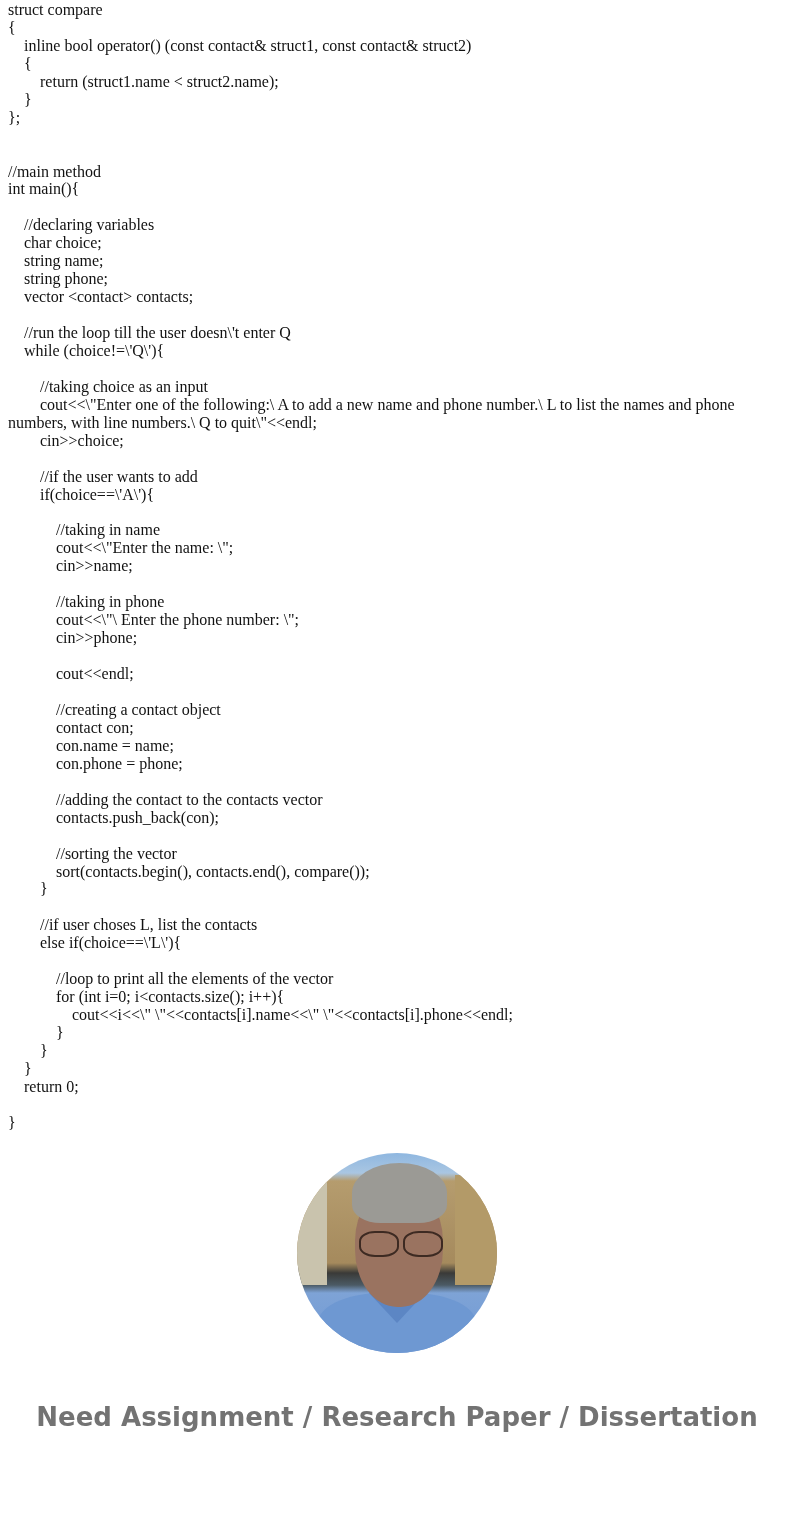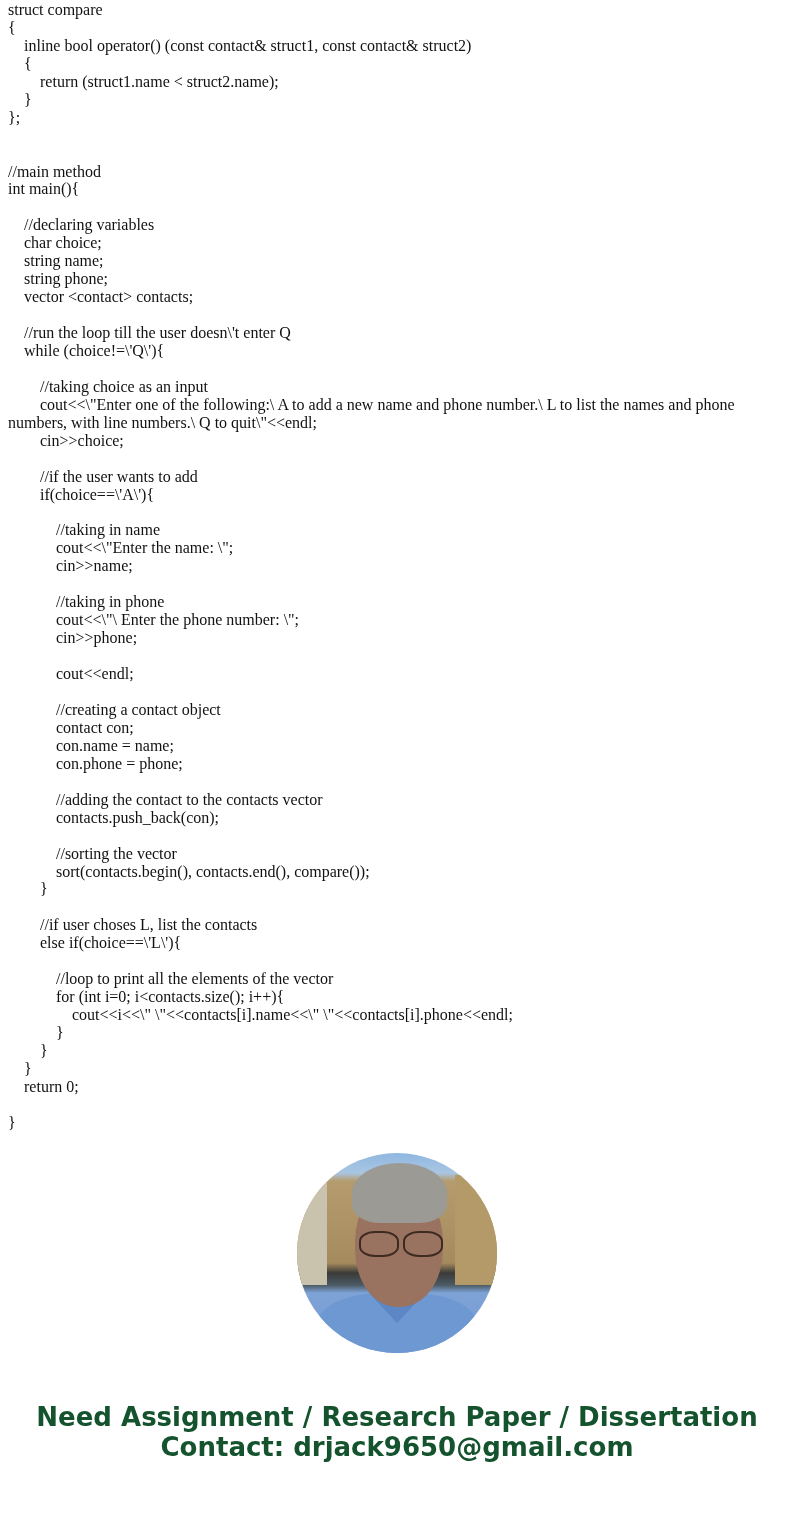--- a/index.html
+++ b/index.html
@@ -19,21 +19,21 @@
   .avatar .panel-r { position:absolute; right:0; top:22px; width:42px; height:110px; background:#b39a68; }
   .avatar .hair { position:absolute; left:55px; top:10px; width:95px; height:60px; border-radius:50% 50% 30% 30%; background:#9b9a95; }
   .avatar .face { position:absolute; left:58px; top:34px; width:88px; height:120px; border-radius:45% 45% 48% 48%; background:#9a7360; }
   .avatar .glass-l { position:absolute; left:62px; top:78px; width:36px; height:22px; border:2px solid #3d2a22; border-radius:40%; }
   .avatar .glass-r { position:absolute; left:106px; top:78px; width:36px; height:22px; border:2px solid #3d2a22; border-radius:40%; }
   .avatar .shirt { position:absolute; left:20px; top:140px; width:160px; height:80px; border-radius:40% 40% 0 0; background:#6e98d2; }
   .avatar .collar-l { position:absolute; left:72px; top:140px; width:0; height:0; border-left:28px solid transparent; border-top:30px solid #5c86c4; }
   .avatar .collar-r { position:absolute; left:100px; top:140px; width:0; height:0; border-right:28px solid transparent; border-top:30px solid #5c86c4; }
   .promo {
     position: absolute; left: 0; top: 1402px; width: 794px; text-align: center;
-    font-family: "DejaVu Sans", sans-serif; font-weight: bold; font-size: 26px; line-height: 30px; color: #14532d;
+    font-family: "DejaVu Sans", sans-serif; font-weight: bold; font-size: 26px; line-height: 30px; color: #737373;
   }
   .promo span { display: block; }
 </style>
 </head>
 <body>
 
 <pre class="code" id="code"><span class="line">};</span><span class="line">struct compare</span><span class="line">{</span><span class="line">    inline bool operator() (const contact&amp; struct1, const contact&amp; struct2)</span><span class="line">    {</span><span class="line">        return (struct1.name &lt; struct2.name);</span><span class="line">    }</span><span class="line">};</span><span class="line"></span><span class="line"></span><span class="line">//main method</span><span class="line">int main(){</span><span class="line"></span><span class="line">    //declaring variables</span><span class="line">    char choice;</span><span class="line">    string name;</span><span class="line">    string phone;</span><span class="line">    vector &lt;contact&gt; contacts;</span><span class="line"></span><span class="line">    //run the loop till the user doesn\'t enter Q</span><span class="line">    while (choice!=\'Q\'){</span><span class="line"></span><span class="line">        //taking choice as an input</span><span class="line">        cout&lt;&lt;\"Enter one of the following:\ A to add a new name and phone number.\ L to list the names and phone</span><span class="line">numbers, with line numbers.\ Q to quit\"&lt;&lt;endl;</span><span class="line">        cin&gt;&gt;choice;</span><span class="line"></span><span class="line">        //if the user wants to add</span><span class="line">        if(choice==\'A\'){</span><span class="line"></span><span class="line">            //taking in name</span><span class="line">            cout&lt;&lt;\"Enter the name: \";</span><span class="line">            cin&gt;&gt;name;</span><span class="line"></span><span class="line">            //taking in phone</span><span class="line">            cout&lt;&lt;\"\ Enter the phone number: \";</span><span class="line">            cin&gt;&gt;phone;</span><span class="line"></span><span class="line">            cout&lt;&lt;endl;</span><span class="line"></span><span class="line">            //creating a contact object</span><span class="line">            contact con;</span><span class="line">            con.name = name;</span><span class="line">            con.phone = phone;</span><span class="line"></span><span class="line">            //adding the contact to the contacts vector</span><span class="line">            contacts.push_back(con);</span><span class="line"></span><span class="line">            //sorting the vector</span><span class="line">            sort(contacts.begin(), contacts.end(), compare());</span><span class="line">        }</span><span class="line"></span><span class="line">        //if user choses L, list the contacts</span><span class="line">        else if(choice==\'L\'){</span><span class="line"></span><span class="line">            //loop to print all the elements of the vector</span><span class="line">            for (int i=0; i&lt;contacts.size(); i++){</span><span class="line">                cout&lt;&lt;i&lt;&lt;\" \"&lt;&lt;contacts[i].name&lt;&lt;\" \"&lt;&lt;contacts[i].phone&lt;&lt;endl;</span><span class="line">            }</span><span class="line">        }</span><span class="line">    }</span><span class="line">    return 0;</span><span class="line"></span><span class="line">}</span></pre>
 
 <div class="avatar">
   <div class="panel-l"></div>
@@ -42,14 +42,13 @@
   <div class="collar-l"></div>
   <div class="collar-r"></div>
   <div class="face"></div>
   <div class="hair"></div>
   <div class="glass-l"></div>
   <div class="glass-r"></div>
 </div>
 
 <div class="promo">
   <span>Need Assignment / Research Paper / Dissertation</span>
-  <span>Contact: drjack9650@gmail.com</span>
 </div>
 
 </body></html>

